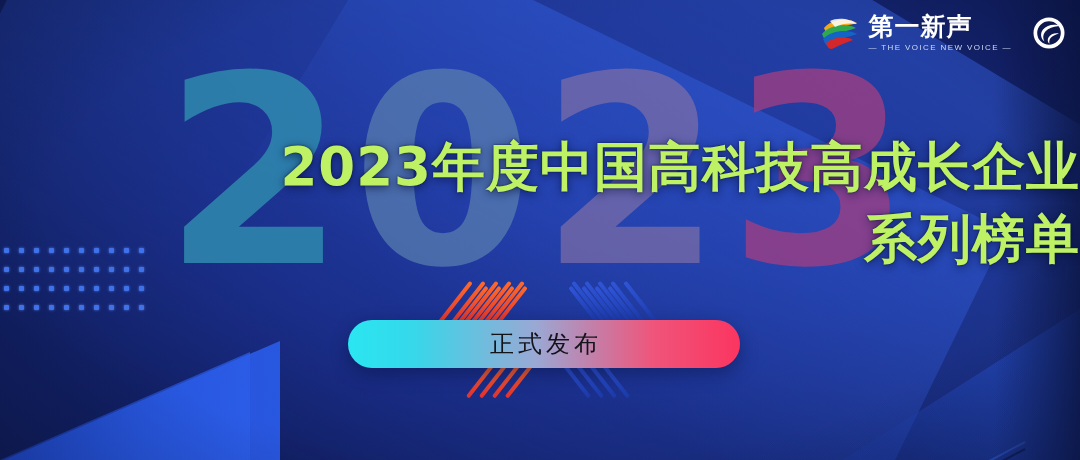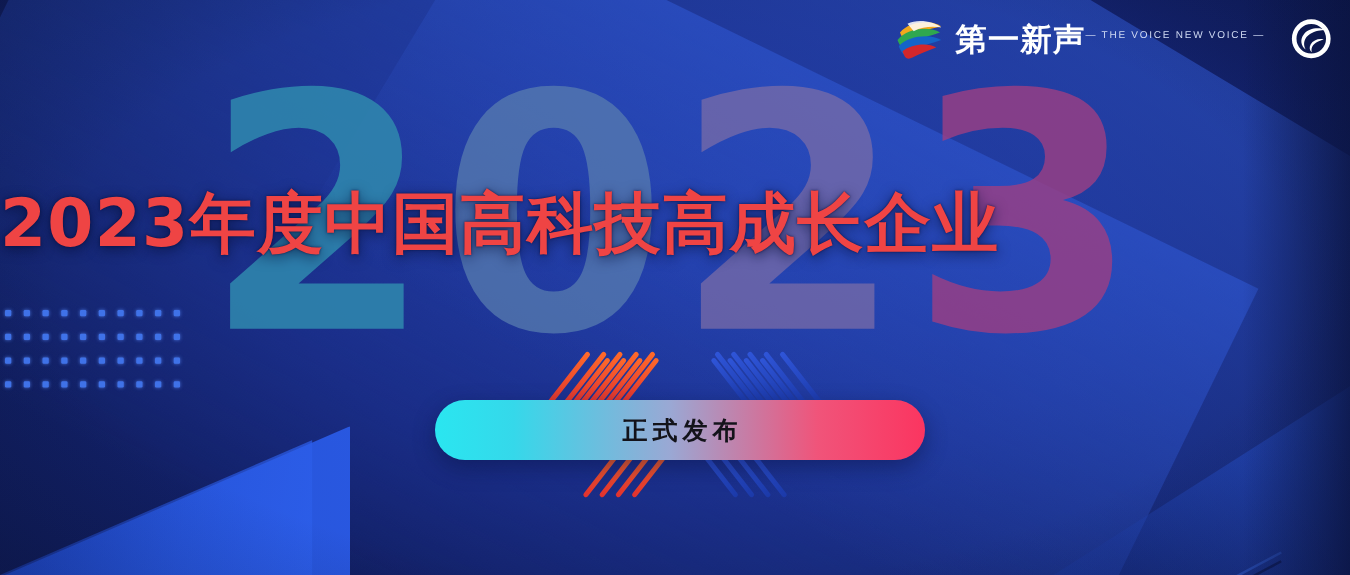--- a/index.html
+++ b/index.html
@@ -147,23 +147,22 @@
     border-radius: 2px;
   }
   .chev-red { background: linear-gradient(180deg, #ff6a2a, #e0312f); }
   .chev-blue { background: linear-gradient(180deg, #2f55d8, #1b39a8); }
 
   
   .title-block {
     position: absolute;
     left: 0; right: 0;
     top: 131px;
-    text-align: left;
-    color: #ef4444;
-    margin-top: 13px;
+    text-align: right;
+    color: #bef264;
   }
   .title-line {
     font-family: "DejaVu Sans", "Liberation Sans", sans-serif;
     font-weight: 700;
     font-size: 53px;
     line-height: 72px;
     letter-spacing: 1px;
     text-shadow:
       0 2px 10px rgba(4,12,50,0.65),
       0 0 2px rgba(10,20,70,0.9);
@@ -182,22 +181,22 @@
     box-shadow: 0 6px 18px rgba(8,16,60,0.45);
     display: flex;
     align-items: center;
     justify-content: center;
     border: none;
     padding: 0;
     cursor: pointer;
   }
   .cta-label {
     font-family: "DejaVu Sans", "Liberation Sans", sans-serif;
-    font-size: 20px;
-    font-weight: 700;
+    font-size: 24px;
+    font-weight: 400;
     color: #13131a;
     letter-spacing: 4px;
     text-indent: 4px;
     text-align: center;
   }
 
   
   .logos {
     position: absolute;
     right: 14px;
@@ -205,21 +204,21 @@
     display: flex;
     align-items: center;
     gap: 20px;
   }
   .logo {
     display: flex;
     align-items: center;
     gap: 8px;
   }
   .logo-mark { flex: 0 0 auto; line-height: 0; }
-  .logo-text { display: flex; justify-content: center; }
+  .logo-text { display: flex; flex-direction: column; justify-content: center; }
   .logo-cn {
     font-family: "DejaVu Sans", "Liberation Sans", sans-serif;
     font-weight: 700;
     color: #ffffff;
     letter-spacing: 1px;
     line-height: 1;
   }
   .logo-fxs .logo-cn { font-size: 25px; }
   .logo-fxs .logo-en {
     font-family: "Liberation Sans", sans-serif;
@@ -336,20 +335,21 @@
       <div class="arm chev-red" style="left: 75px; top: 86px; height: 44px; transform: rotate(38deg); transform-origin: center center;"></div>
       <div class="arm chev-blue" style="left: 157px; top: 86px; height: 44px; transform: rotate(-38deg); transform-origin: center center;"></div>
       <div class="arm chev-red" style="left: 62px; top: 86px; height: 44px; transform: rotate(38deg); transform-origin: center center;"></div>
       <div class="arm chev-blue" style="left: 170px; top: 86px; height: 44px; transform: rotate(-38deg); transform-origin: center center;"></div>
       <div class="arm chev-red" style="left: 49px; top: 86px; height: 44px; transform: rotate(38deg); transform-origin: center center;"></div>
       <div class="arm chev-blue" style="left: 183px; top: 86px; height: 44px; transform: rotate(-38deg); transform-origin: center center;"></div>
     </div>
 
   <div class="title-block">
     <div class="title-line">2023年度中国高科技高成长企业</div>
+    <div class="title-line">系列榜单</div>
   </div>
 
   <button class="cta">
     <span class="cta-label">正式发布</span>
   </button>
 
   <div class="logos">
 
     <div class="logo logo-fxs">
       <span class="logo-mark">

